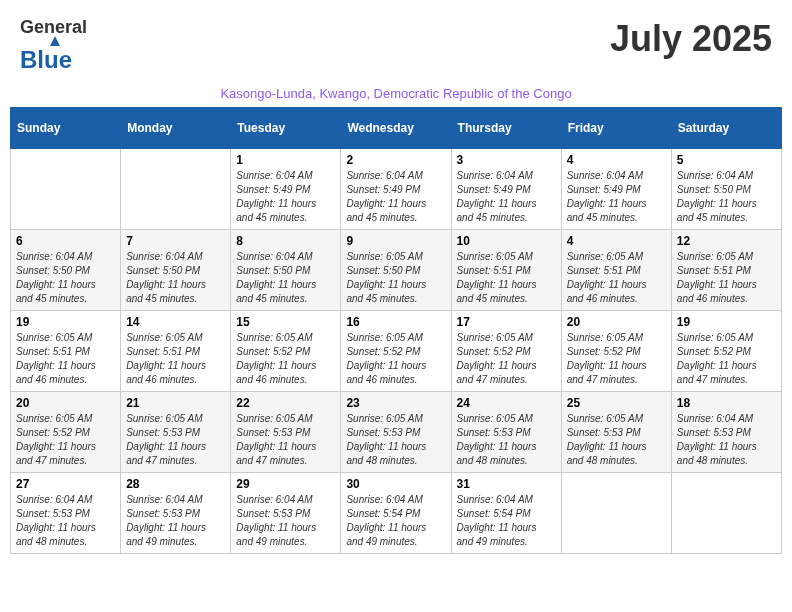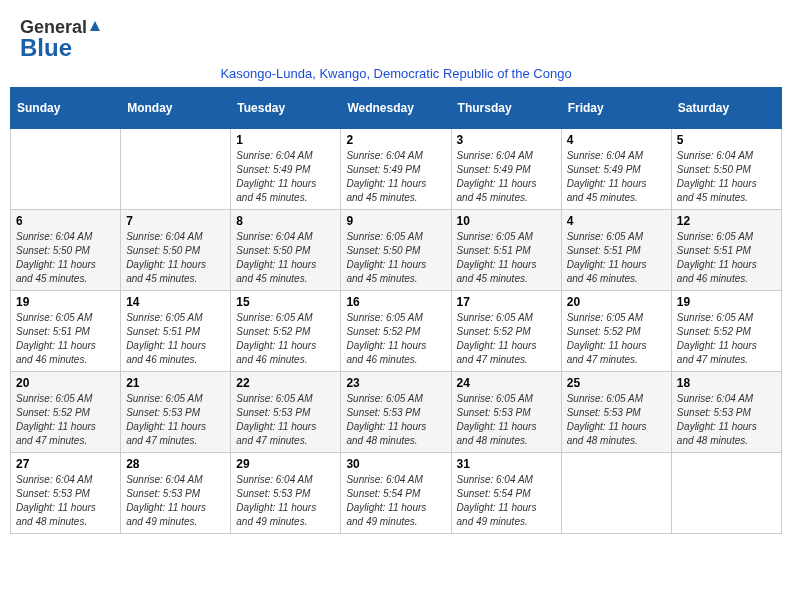--- a/index.html
+++ b/index.html
@@ -29,32 +29,33 @@
     }
     .logo-blue {
       font-size: 24px;
       font-weight: bold;
       color: #1a5fa8;
       line-height: 1;
     }
     .logo-top-line {
       display: flex;
       align-items: center;
+      flex-direction: column;
     }
     .month-title {
       font-size: 36px;
       font-weight: bold;
       color: #333;
       text-align: right;
     }
     .subtitle {
       text-align: center;
       font-size: 13px;
-      color: #1d4ed8;
-      margin: 2px 0 6px 0;
+      color: #8b5cf6;
+      margin: 10px 0 6px 0;
       font-weight: normal;
     }
     .calendar {
       width: 100%;
       border-collapse: collapse;
       font-size: 10.5px;
     }
     .calendar th {
       background-color: #1a5fa8;
       color: #fff;
@@ -98,20 +99,21 @@
 <body>
 
 <div class="header">
   <div class="logo">
     <div class="logo-top-line">
       <span class="logo-general">General</span>
       <span style="display:inline-block;width:0;height:0;border-left:5px solid transparent;border-right:5px solid transparent;border-bottom:10px solid #1a5fa8;margin-left:3px;margin-bottom:2px;"></span>
     </div>
     <span class="logo-blue">Blue</span>
   </div>
+  <h1 class="month-title">July 2025</h1>
 </div>
 
 <div class="subtitle">Kasongo-Lunda, Kwango, Democratic Republic of the Congo</div>
 
 <table class="calendar">
   <thead>
     <tr>
     <th>Sunday</th>
         <th>Monday</th>
         <th>Tuesday</th>

